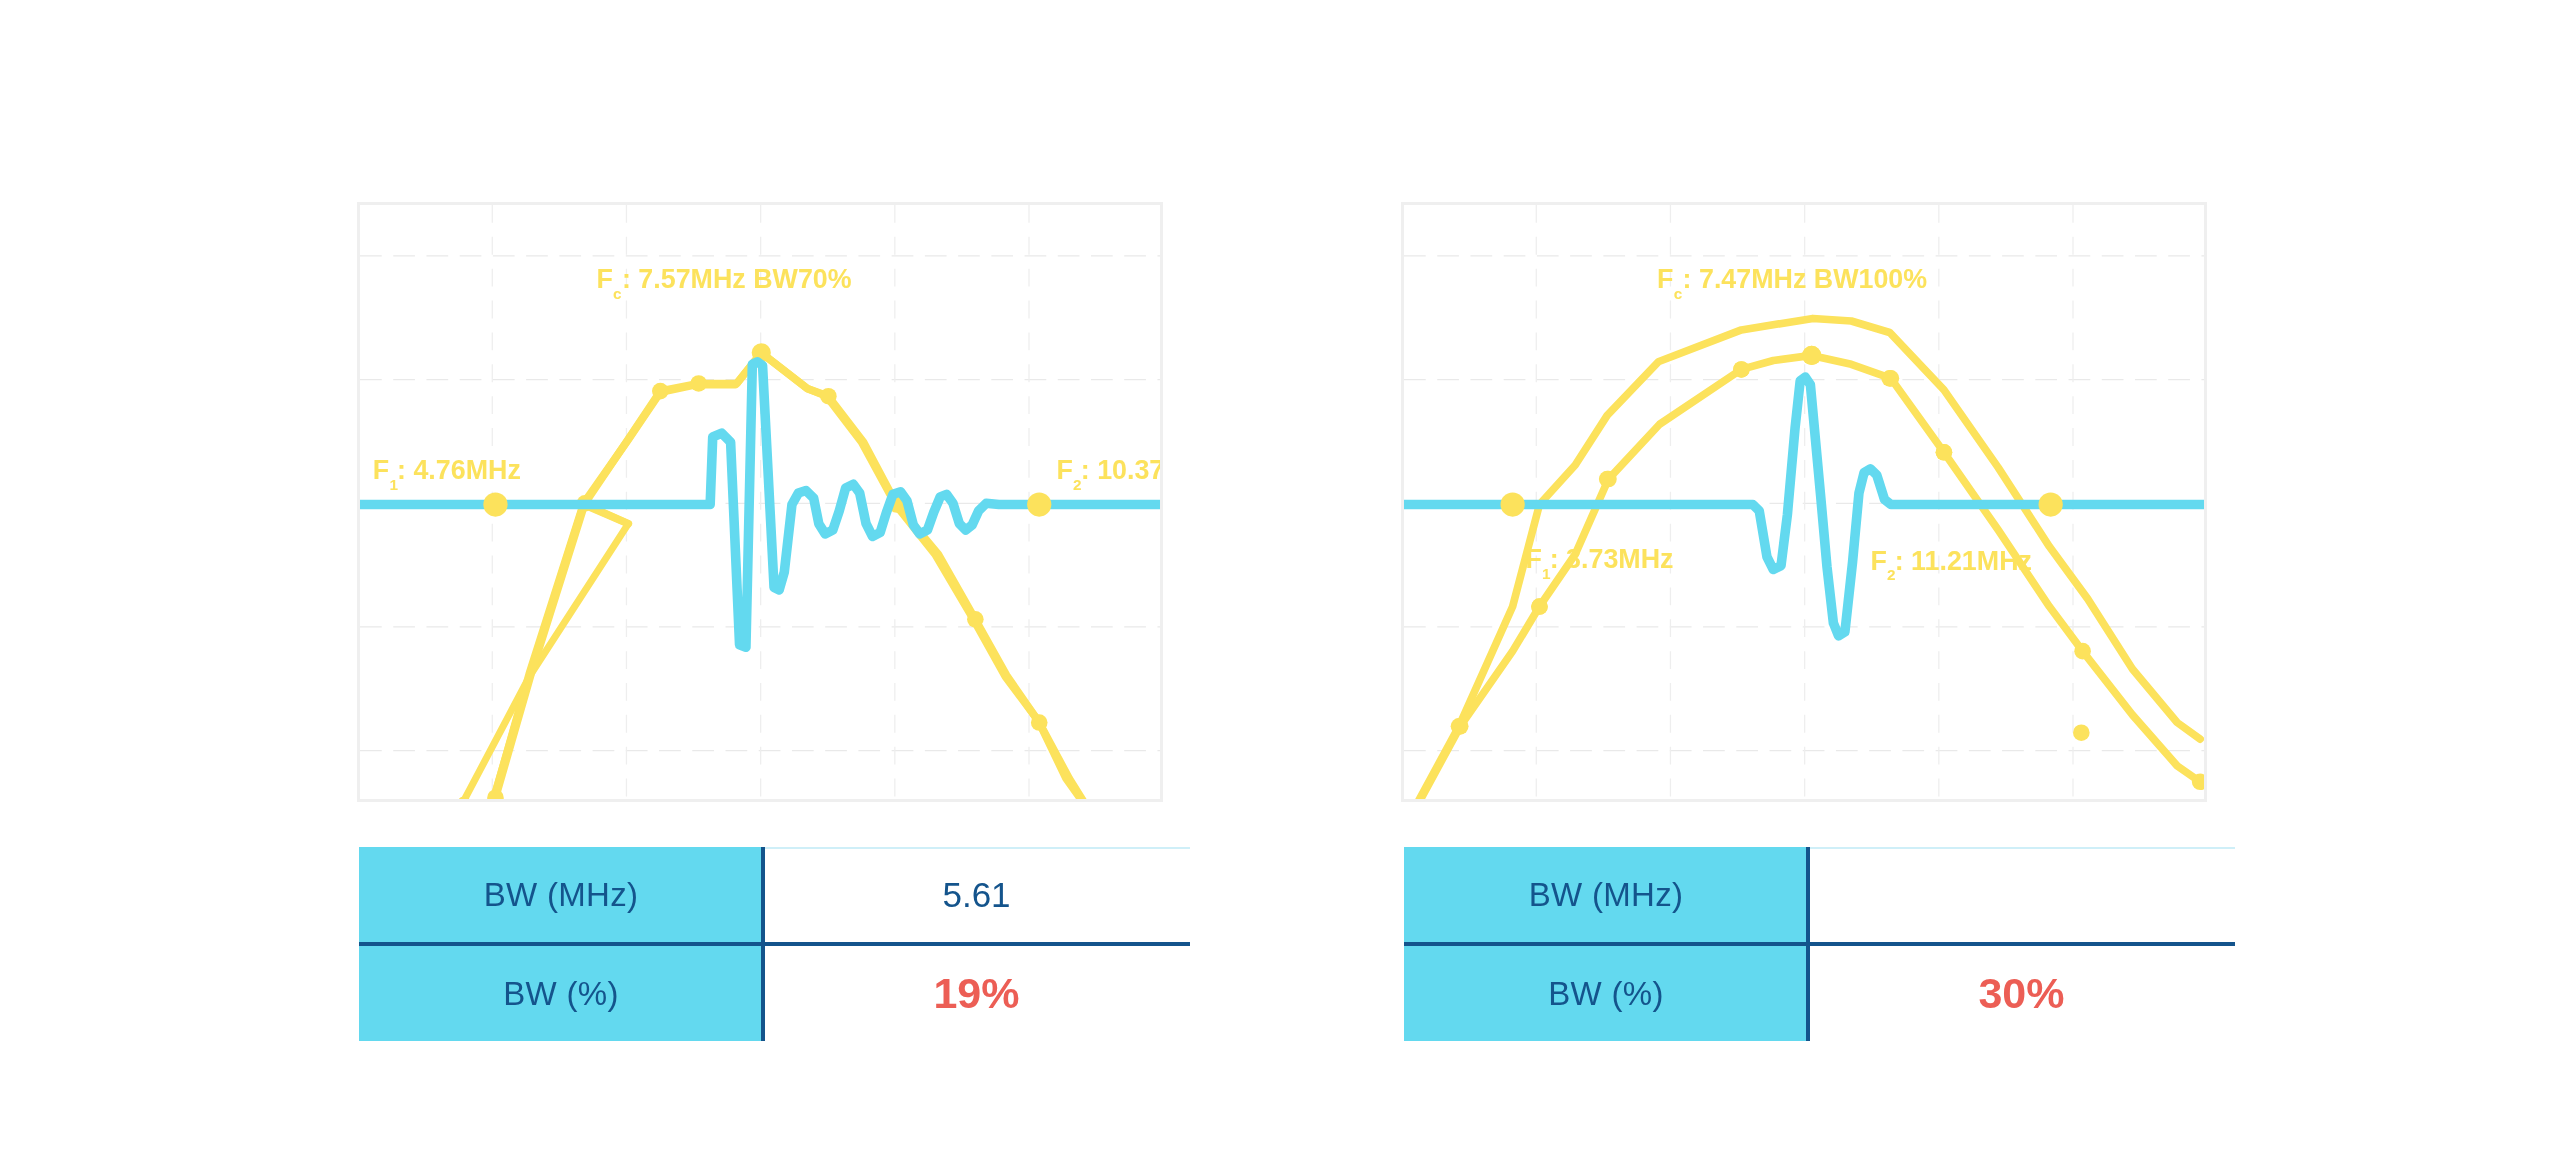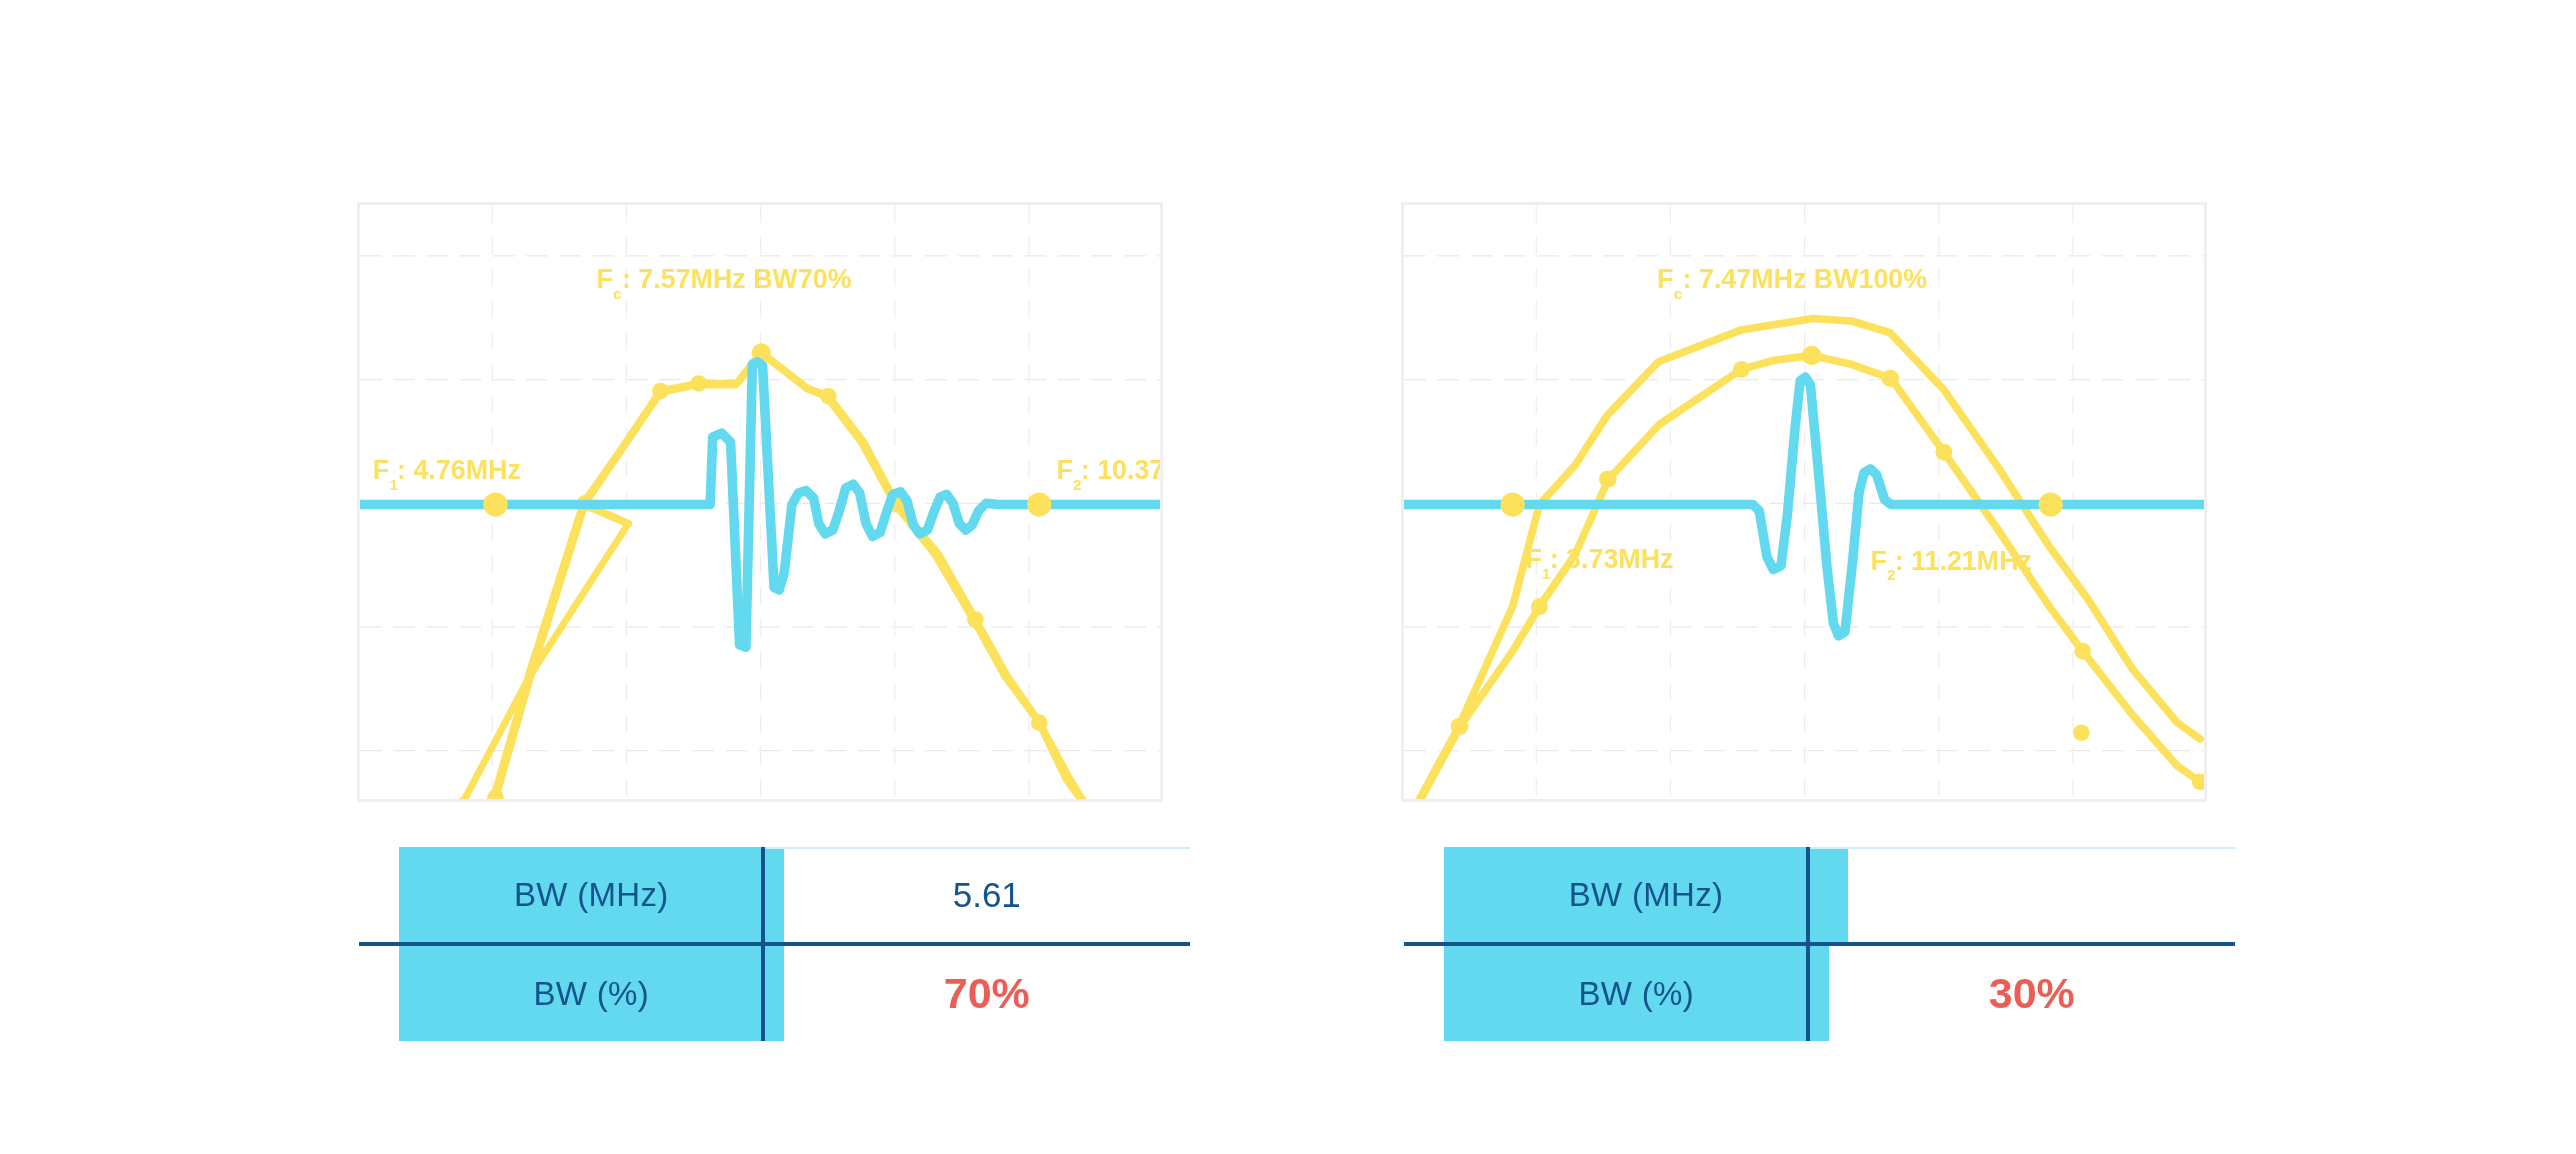--- a/index.html
+++ b/index.html
@@ -17,21 +17,20 @@
   .chart-svg{position:absolute;left:0;top:0;width:100%;height:100%;display:block;}
 
   
   .bw-table{position:absolute;}
   .bw-table .row{position:absolute;left:0;display:flex;align-items:center;}
   .bw-table .hcell{
     background:#63D9EF;color:#14548C;
     display:flex;align-items:center;justify-content:center;
     font-size:33px;letter-spacing:0.3px;box-sizing:border-box;
     height:100%;
-    margin-left:40px;
   }
   .bw-table .vcell{
     display:flex;align-items:center;justify-content:center;
     box-sizing:border-box;height:100%;background:#ffffff;
   }
   .bw-table .vcell.num{color:#14548C;font-size:35px;}
   .bw-table .vcell.pct{color:#EC5E55;font-size:43px;font-weight:bold;}
   .divider-h{position:absolute;background:#14548C;height:3.9px;}
   .divider-h.thin{background:#CFEFF8;height:1.9px;}
   .divider-v{position:absolute;background:#14548C;width:3.9px;}
@@ -153,21 +152,21 @@
     </svg>
   </div>
 
   <div class="bw-table" style="left:359px;top:847px;width:831px;height:194px;">
     <div class="row" style="top:0px;height:95px;width:831px;">
       <div class="hcell" style="width:404px;">BW (MHz)</div>
       <div class="vcell num" style="width:427px;">5.61</div>
     </div>
     <div class="row" style="top:99px;height:95px;width:831px;">
       <div class="hcell" style="width:404px;">BW (%)</div>
-      <div class="vcell pct" style="width:427px;">70%</div>
+      <div class="vcell pct" style="width:427px;">19%</div>
     </div>
     <div class="divider-h thin" style="left:404px;top:0px;width:427px;"></div>
     <div class="divider-h" style="left:0px;top:95px;width:831px;"></div>
     <div class="divider-v" style="left:402px;top:0px;height:194px;"></div>
   </div>
 </div>
 
 <div class="panel">
 
   <div class="chart-frame" style="left:1401px;top:202px;width:806px;height:600px;">

